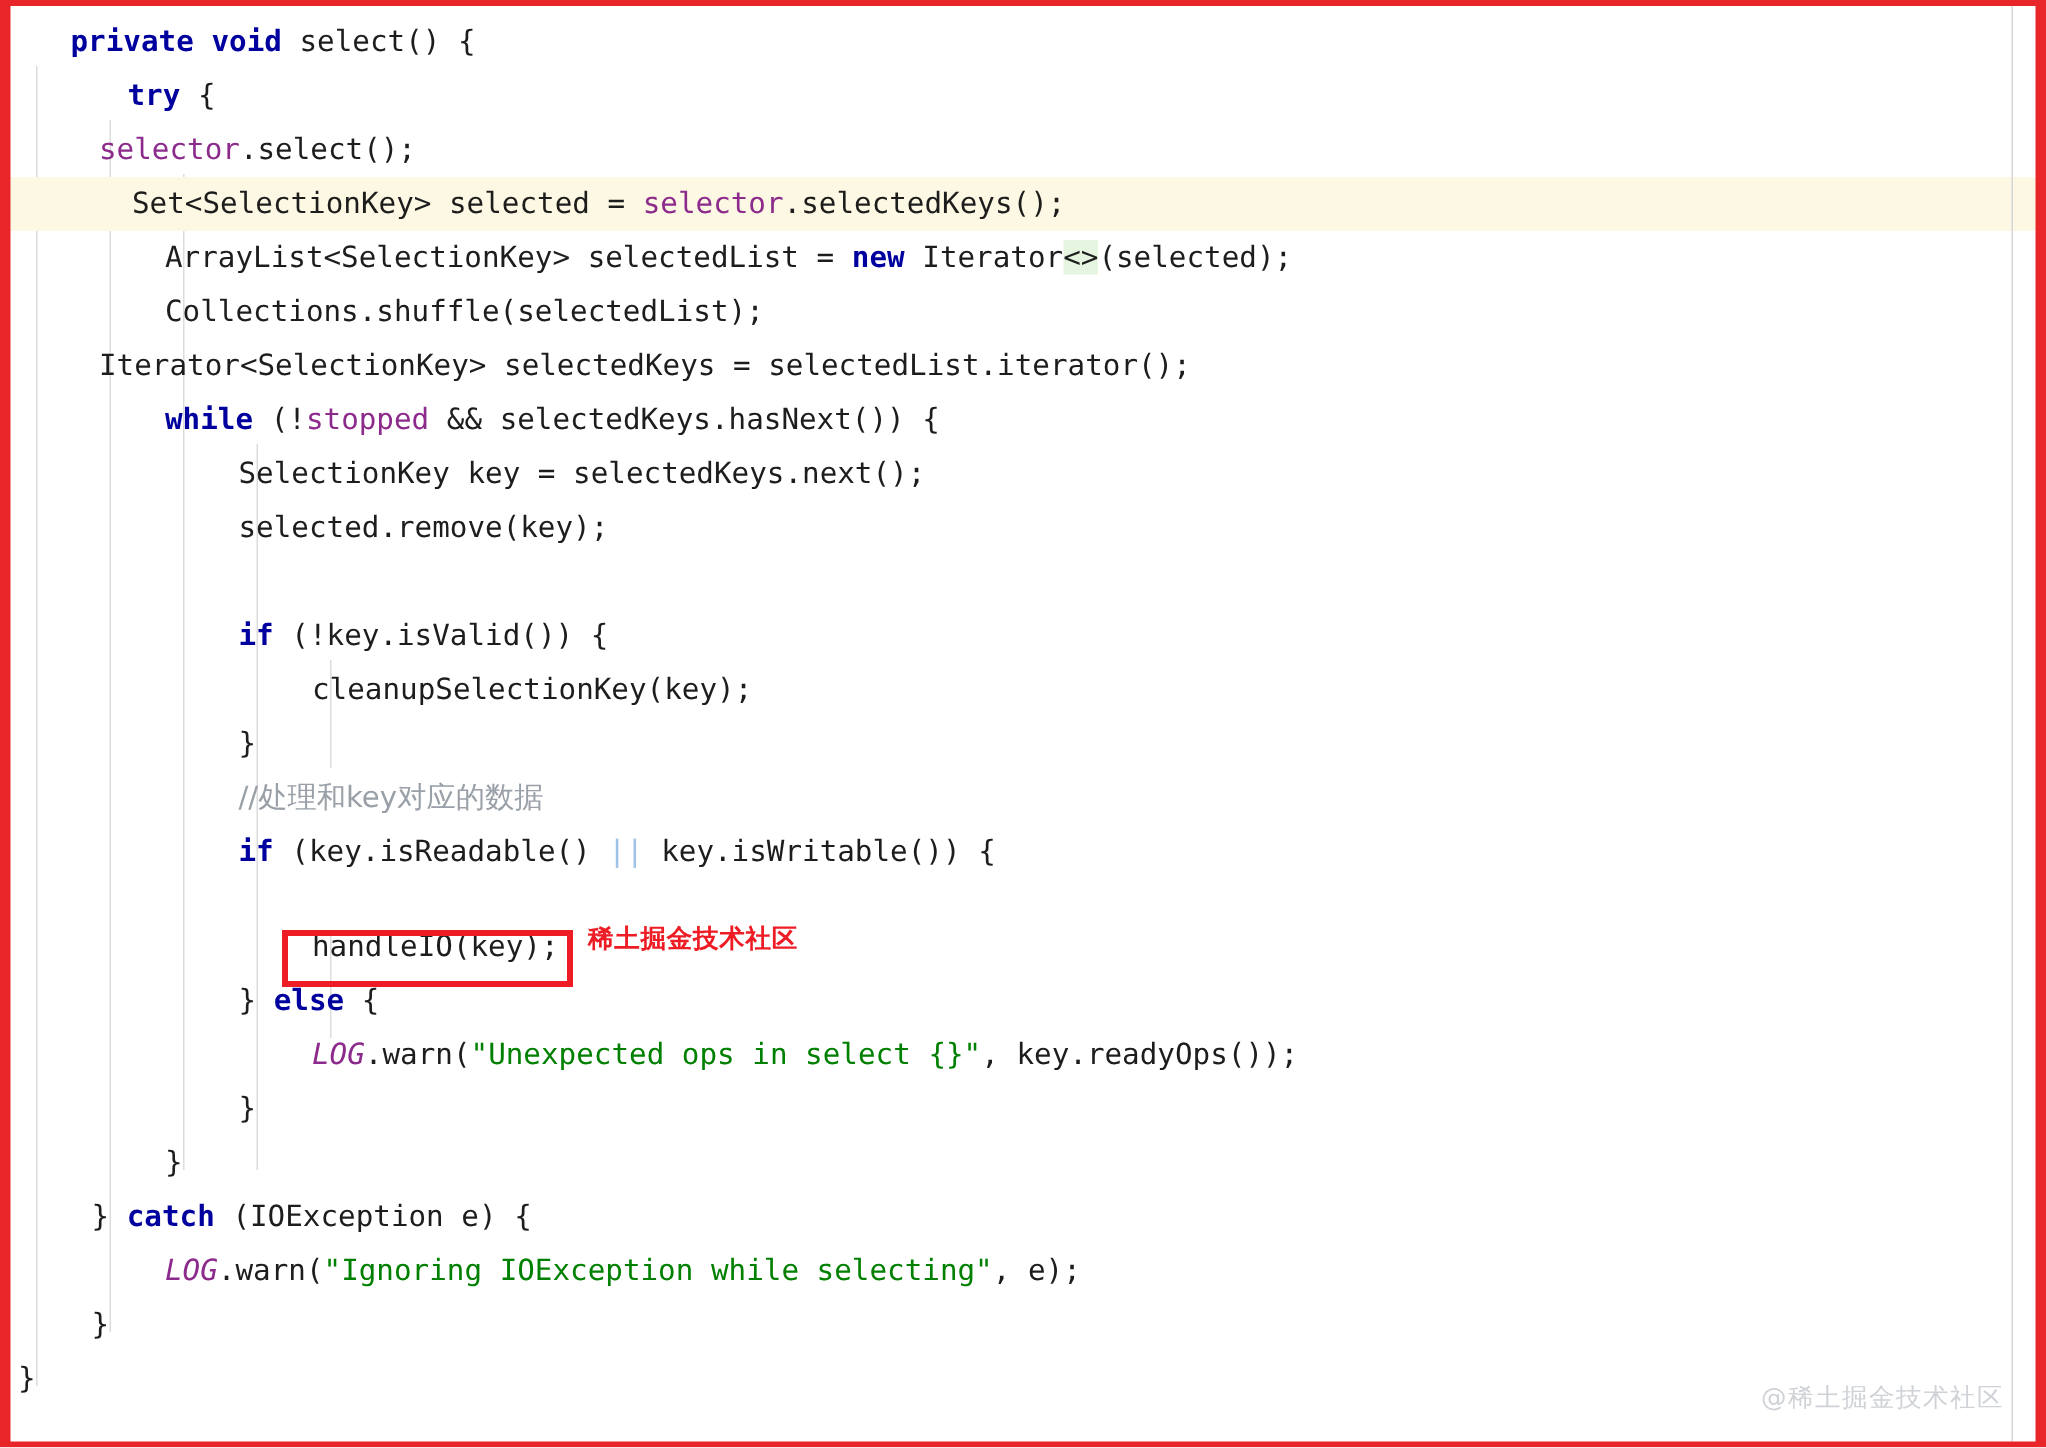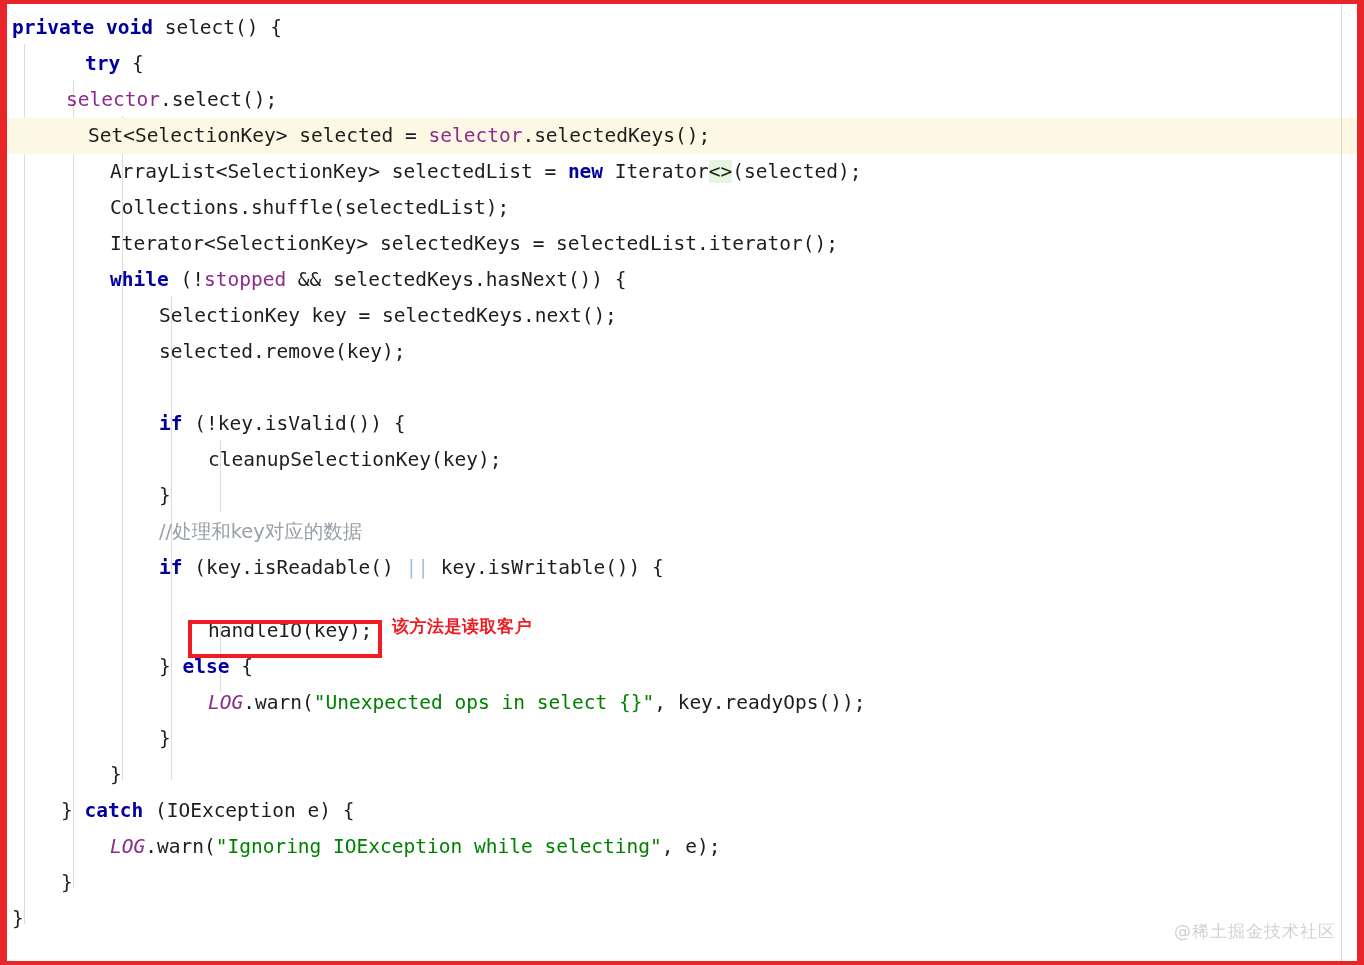--- a/index.html
+++ b/index.html
@@ -167,27 +167,27 @@
       <div class="guide" style="left: 17px; top: 40px; height: 880px;"></div>
       <div class="guide" style="left: 66px; top: 76px; height: 808px;"></div>
       <div class="guide" style="left: 115px; top: 112px; height: 664px;"></div>
       <div class="guide" style="left: 164px; top: 292px; height: 484px;"></div>
       <div class="guide" style="left: 213px; top: 436px; height: 72px;"></div>
       <div class="guide" style="left: 213px; top: 616px; height: 72px;"></div>
     </div>
 
   <div class="editor">
     <div class="code-lines" id="code-lines">
-        <div class="line" style="padding-left: 5px;"><span class="kw">private</span><span class="plain"> </span><span class="kw">void</span><span class="plain"> select() {</span></div>
+        <div class="line" style="padding-left: 5px; margin-left: 35px;"><span class="kw">private</span><span class="plain"> </span><span class="kw">void</span><span class="plain"> select() {</span></div>
         <div class="line" style="padding-left: 78px;"><span class="kw">try</span><span class="plain"> {</span></div>
         <div class="line" style="padding-left: 59px;"><span class="fld">selector</span><span class="plain">.select();</span></div>
         <div class="line hl" style="padding-left: 81px;"><span class="plain">Set&lt;SelectionKey&gt; selected = </span><span class="fld">selector</span><span class="plain">.selectedKeys();</span></div>
         <div class="line" style="padding-left: 103px;"><span class="plain">ArrayList&lt;SelectionKey&gt; selectedList = </span><span class="kw">new</span><span class="plain"> Iterator</span><span class="diamond">&lt;&gt;</span><span class="plain">(selected);</span></div>
         <div class="line" style="padding-left: 103px;"><span class="plain">Collections.shuffle(selectedList);</span></div>
-        <div class="line" style="padding-left: 103px;"><span class="plain">Iterator&lt;SelectionKey&gt; selectedKeys = selectedList.iterator();</span></div>
+        <div class="line" style="padding-left: 59px;"><span class="plain">Iterator&lt;SelectionKey&gt; selectedKeys = selectedList.iterator();</span></div>
         <div class="line" style="padding-left: 103px;"><span class="kw">while</span><span class="plain"> (!</span><span class="fld">stopped</span><span class="plain"> &amp;&amp; selectedKeys.hasNext()) {</span></div>
         <div class="line" style="padding-left: 152px;"><span class="plain">SelectionKey key = selectedKeys.next();</span></div>
         <div class="line" style="padding-left: 152px;"><span class="plain">selected.remove(key);</span></div>
         <div class="line" style="padding-left: 5px;">&nbsp;</div>
         <div class="line" style="padding-left: 152px;"><span class="kw">if</span><span class="plain"> (!key.isValid()) {</span></div>
         <div class="line" style="padding-left: 201px;"><span class="plain">cleanupSelectionKey(key);</span></div>
         <div class="line" style="padding-left: 152px;"><span class="plain">}</span></div>
         <div class="line" style="padding-left: 152px;"><span class="cmt cjk">//处理和key对应的数据</span></div>
         <div class="line" style="padding-left: 152px;"><span class="kw">if</span><span class="plain"> (key.isReadable() </span><span class="op">||</span><span class="plain"> key.isWritable()) {</span></div>
         <div class="line" style="padding-left: 201px; margin-top: 27px;"><span class="plain">handleIO(key);</span></div>
@@ -198,21 +198,21 @@
         <div class="line" style="padding-left: 54px;"><span class="plain">} </span><span class="kw">catch</span><span class="plain"> (IOException e) {</span></div>
         <div class="line" style="padding-left: 103px;"><span class="stat">LOG</span><span class="plain">.warn(</span><span class="str">"Ignoring IOException while selecting"</span><span class="plain">, e);</span></div>
         <div class="line" style="padding-left: 54px;"><span class="plain">}</span></div>
         <div class="line" style="padding-left: 5px;"><span class="plain">}</span></div>
       </div>
   </div>
 
   <div class="annot-box" id="annot-box" style="left: 188px; top: 620px; width: 194px; height: 38px; border-color: rgb(238, 28, 36);"></div>
 
   <div class="annot-text" id="annot-text" style="color: rgb(238, 28, 36);">
-      <div>该方法是读取客户</div>
+      <div>稀土掘金技术社区</div>
     </div>
 
   <div class="watermark">@稀土掘金技术社区</div>
 
   <div class="margin-guide"></div>
 
   <div class="frame-border"></div>
 </div>
 
 </body></html>

